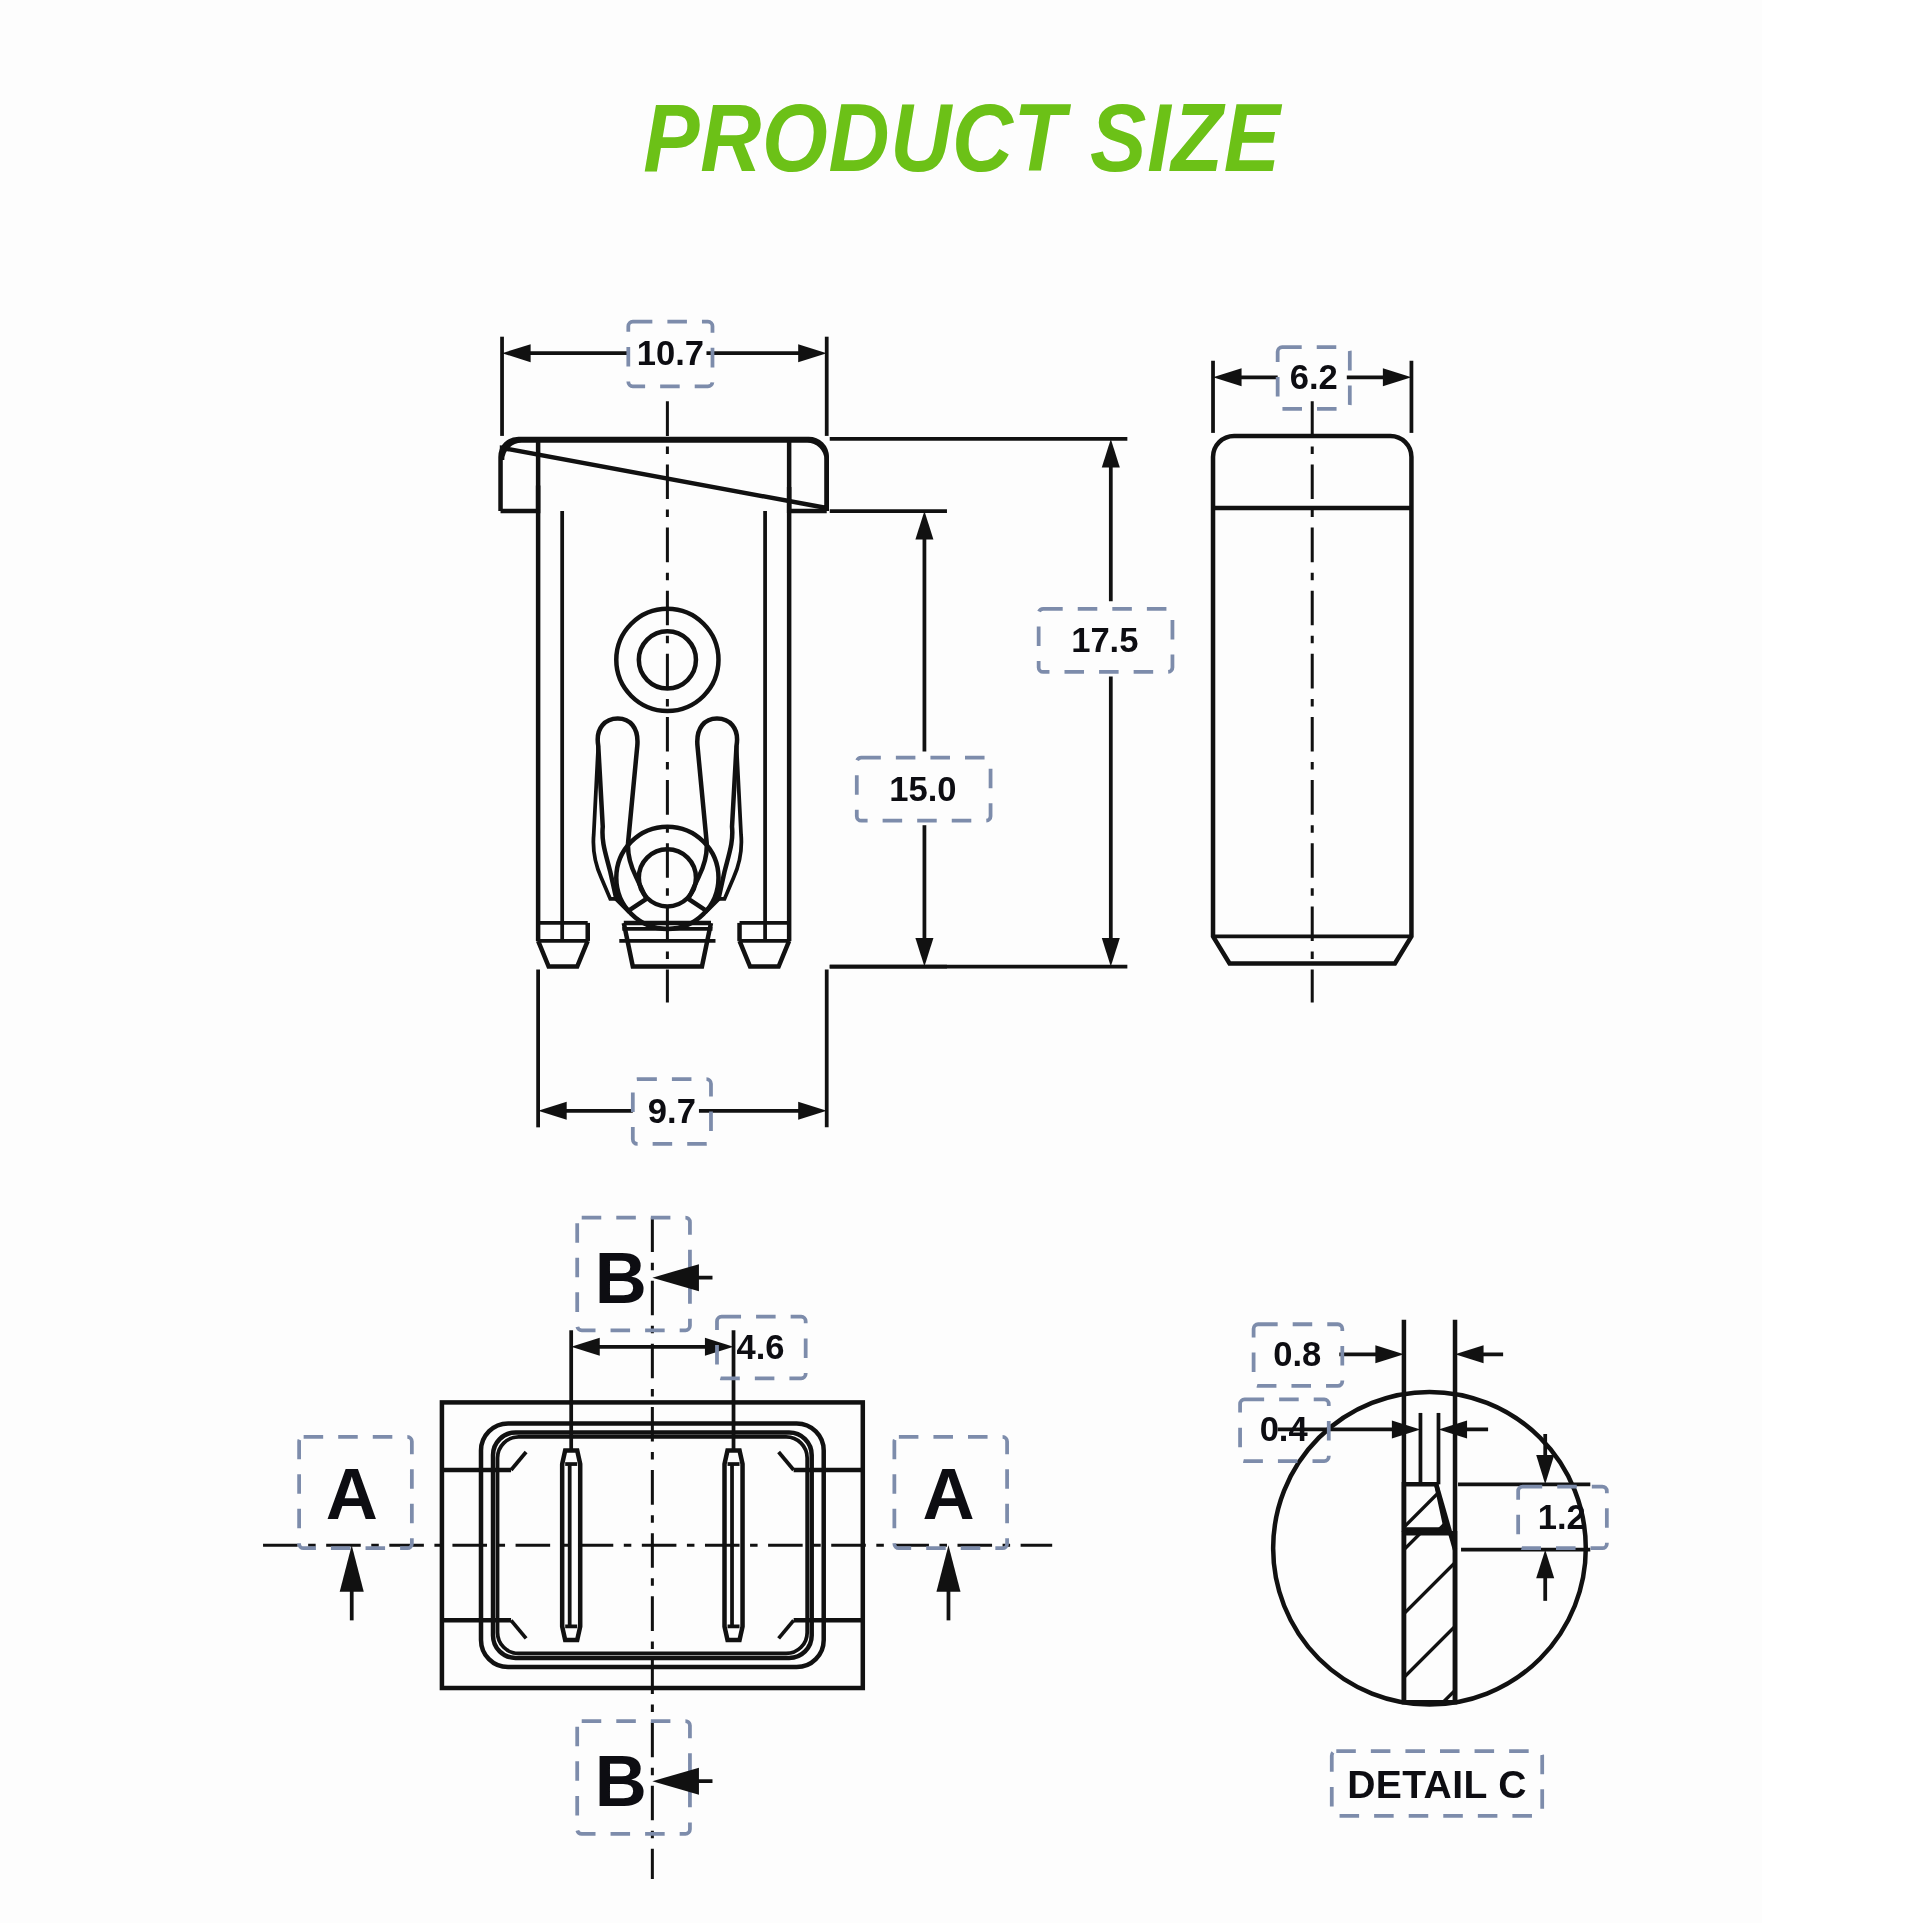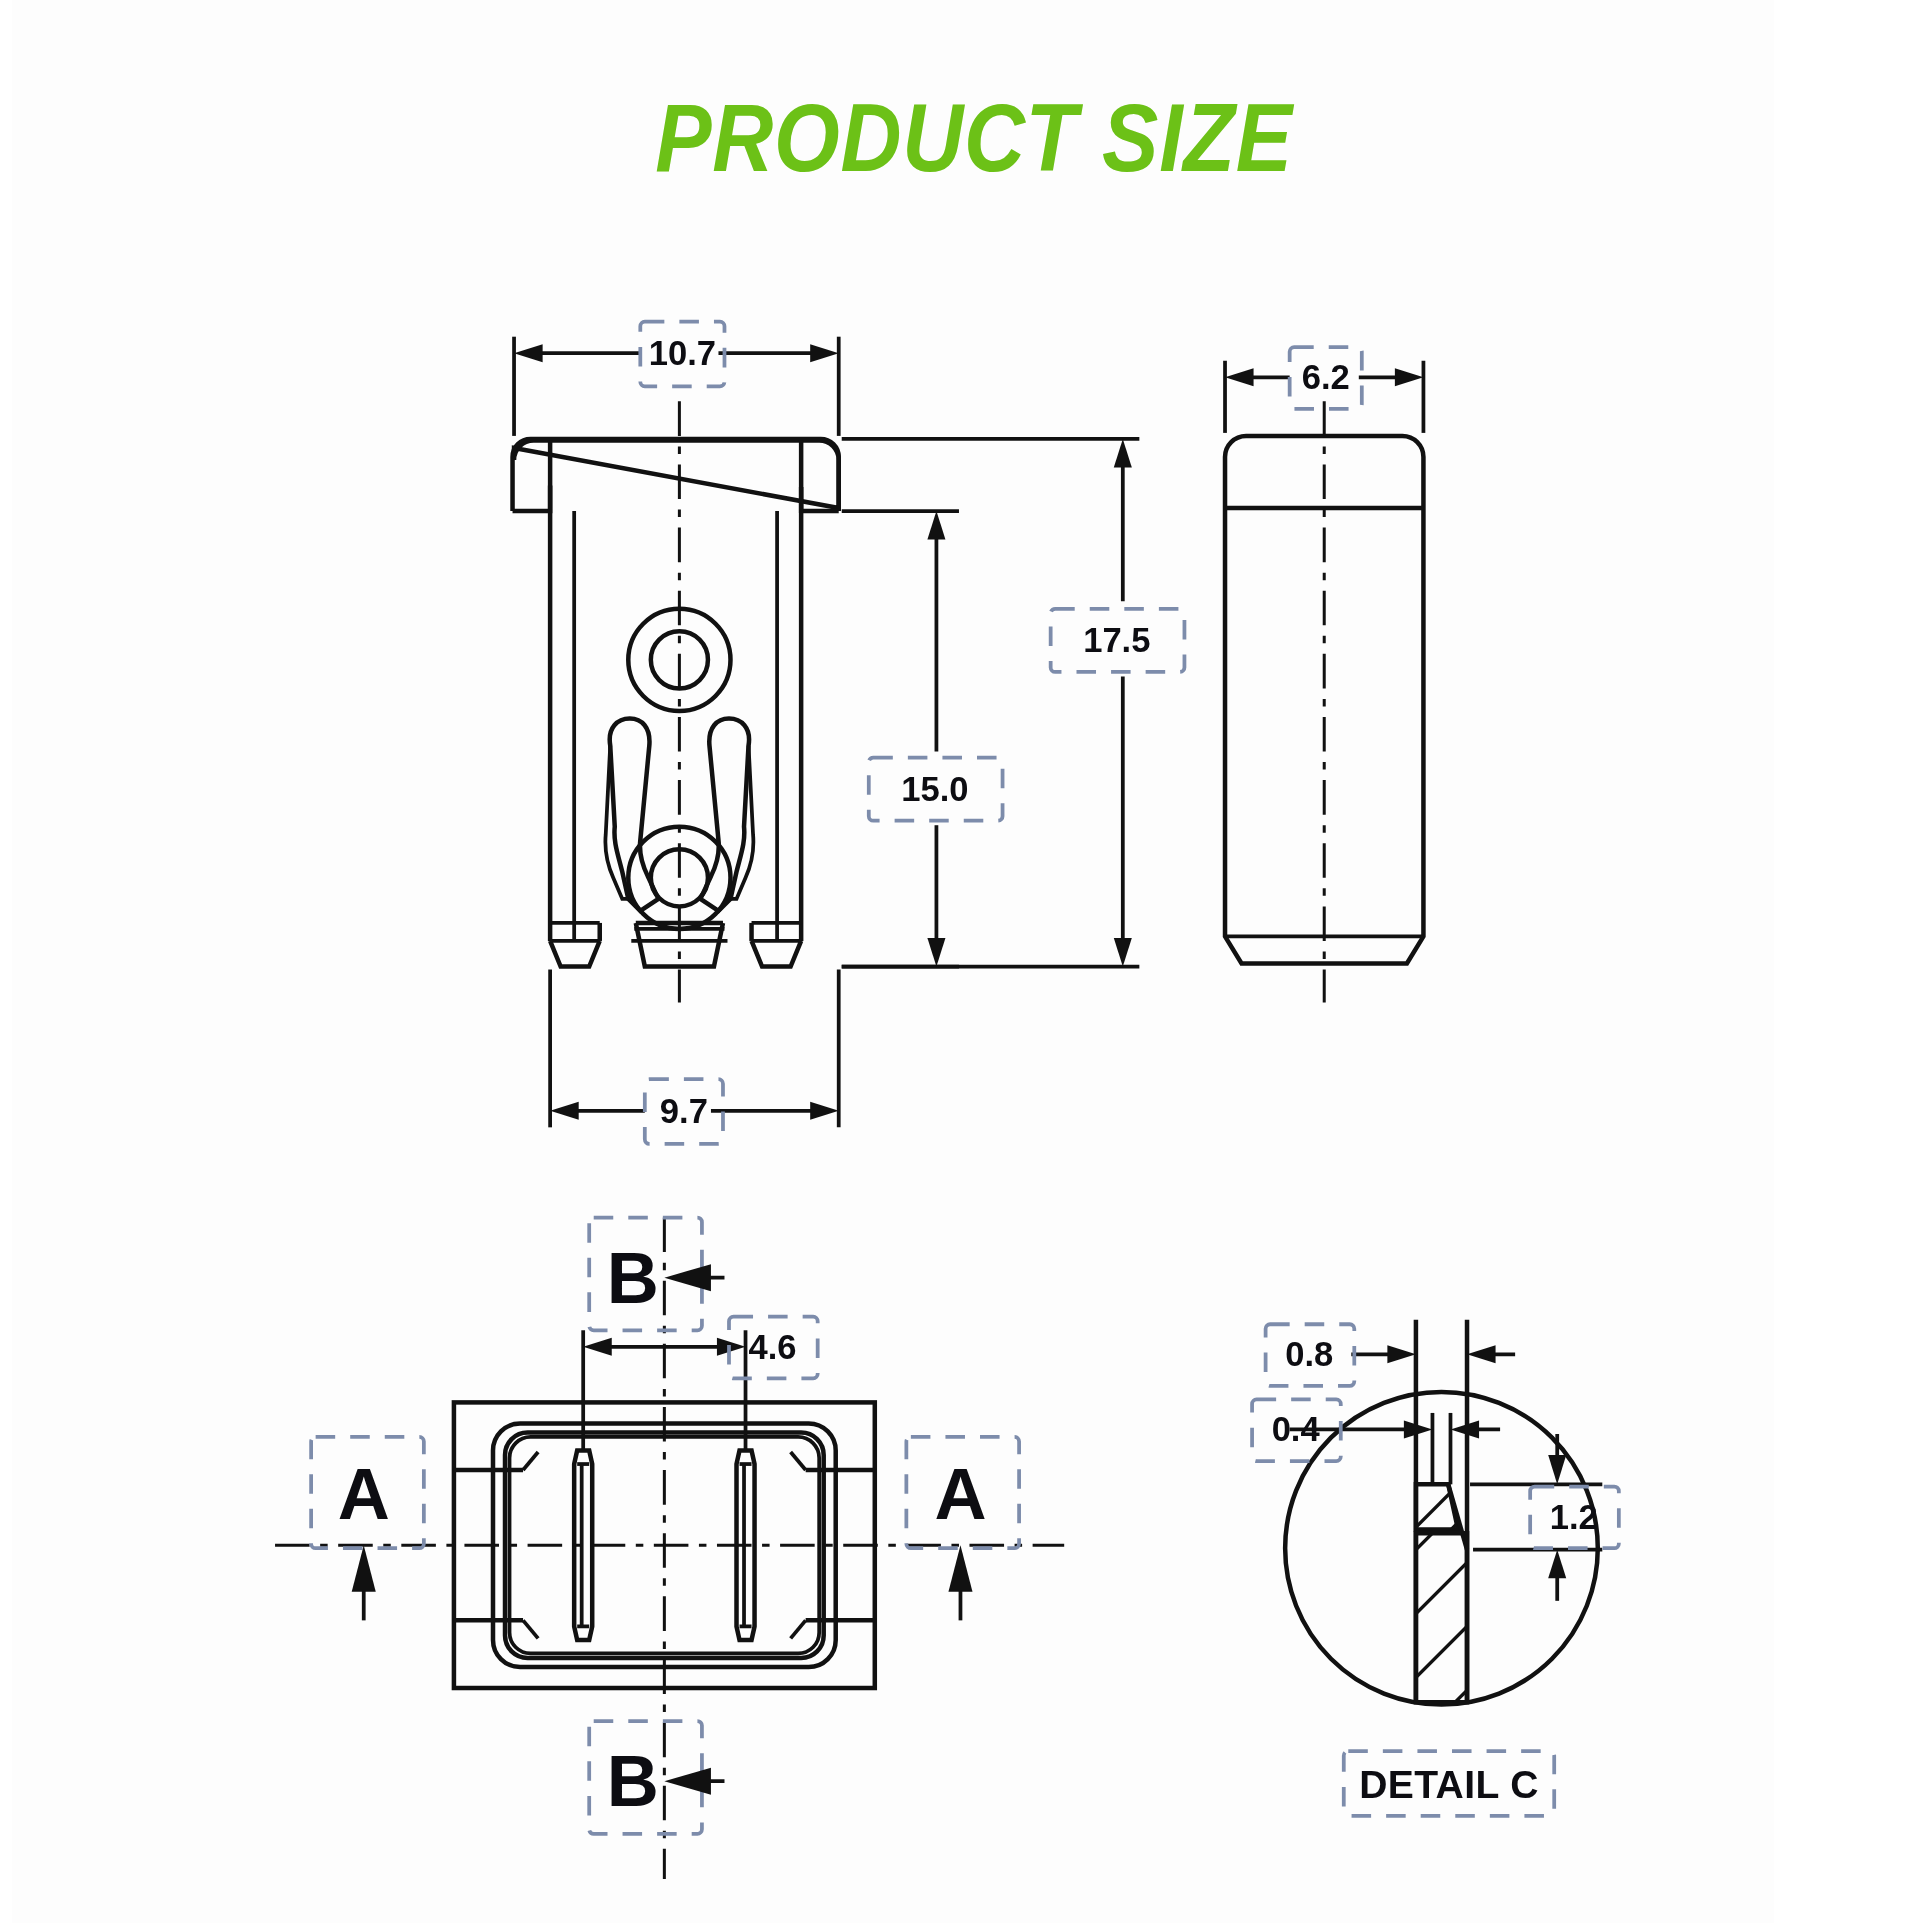--- a/index.html
+++ b/index.html
@@ -10,21 +10,21 @@
   }
   body {
     width: 1924px;
     height: 1924px;
     position: relative;
     overflow: hidden;
     font-family: "Liberation Sans", "DejaVu Sans", sans-serif;
   }
   #stage {
     position: absolute;
-    left: 12px; top: 0;
+    left: 0; top: 0;
     width: 1762px;
     height: 1924px;
     background: #fdfdfd;
   }
   #title {
     position: absolute;
     left: 0;
     top: 90px;
     width: 1924px;
     text-align: center;

